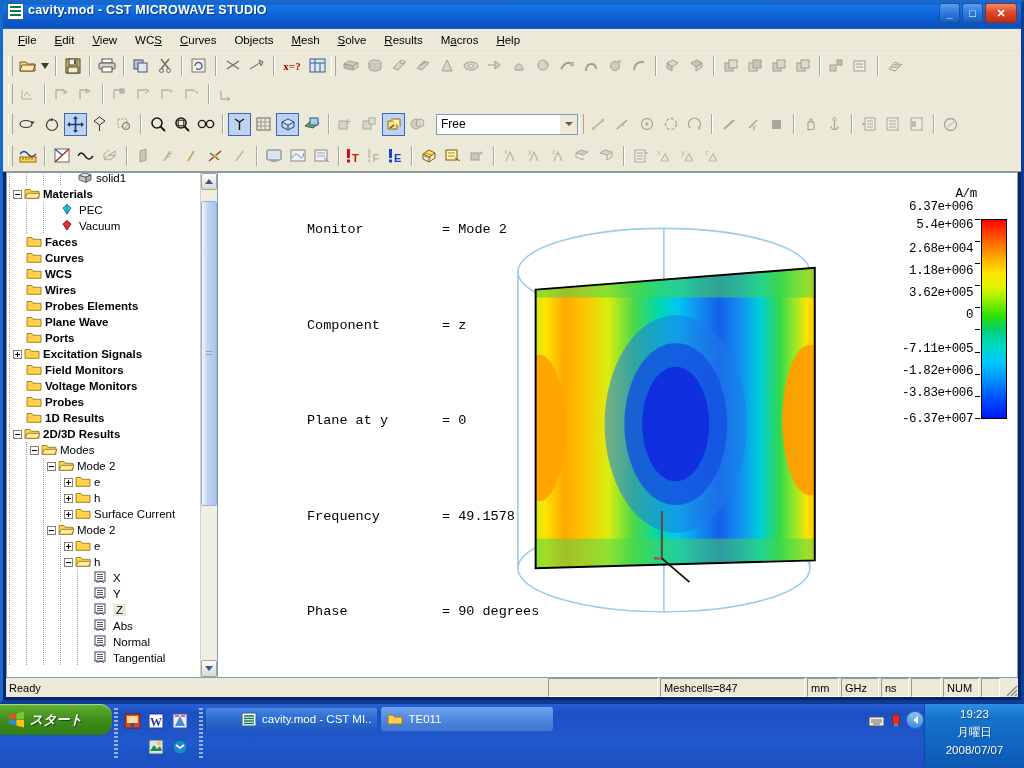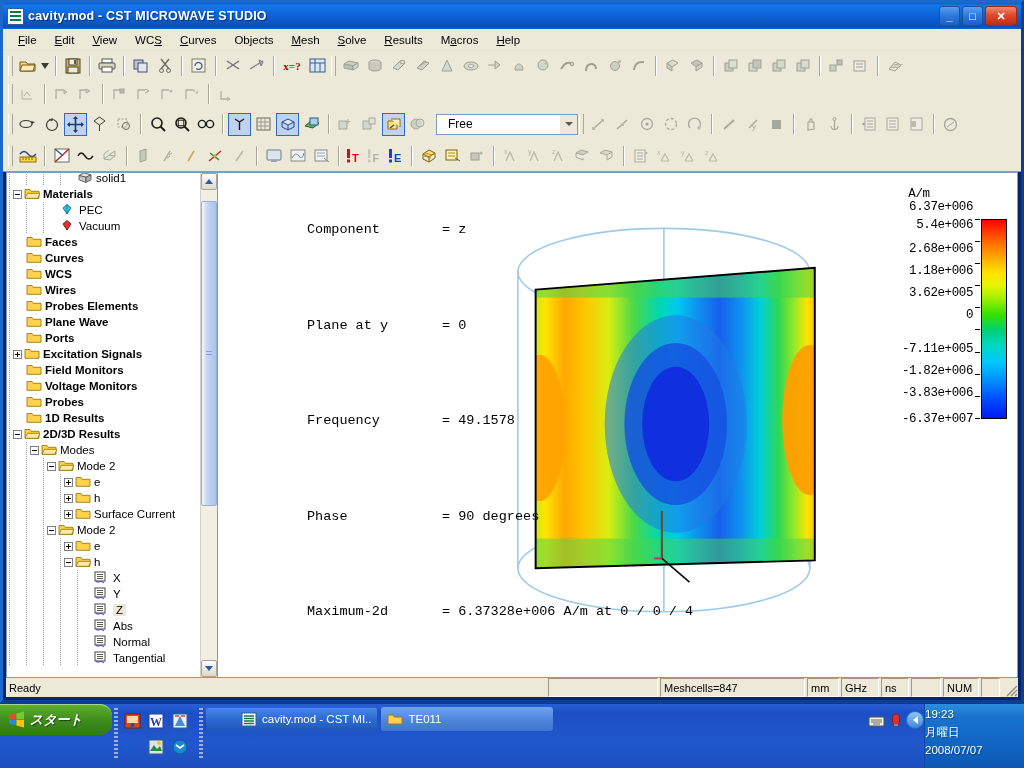--- a/index.html
+++ b/index.html
@@ -17,21 +17,21 @@
     left: 0; top: 0; width: 1024px; height: 703px;
     background: #0a246a;
     border: 3px solid;
     border-color: #1b68cb #0b3d91 #0b3d91 #1b68cb;
   }
 
   
   #titlebar {
     position: absolute; left: 0; top: 0; right: 0; height: 26px;
     background: linear-gradient(180deg,#0a5fd4 0%,#1577e8 10%,#0d62d8 48%,#0a4fba 92%,#1166cc 100%);
-    display: flex; align-items: center;
+    display: flex; 
   }
   #titlebar .tb-icon {
     width: 17px; height: 17px; margin: 0 4px 0 4px;
     background: #fff; border: 1px solid #2a5f9e;
     position: relative; flex: 0 0 auto;
   }
   #titlebar .tb-icon::before {
     content: ""; position: absolute; left: 2px; top: 2px; right: 2px; bottom: 2px;
     background:
       repeating-linear-gradient(180deg,#0a7a4a 0 2px,transparent 2px 4px);
@@ -102,21 +102,21 @@
   }
   .tb-btn svg { display: block; }
 
   
   #mode-combo {
     width: 142px; height: 21px; background: #fff;
     border: 1px solid #7b9ebd; display: flex; align-items: center;
     margin-left: 6px; flex: 0 0 auto; position: relative; cursor: default;
   }
   #mode-combo .cv {
-    font-size: 12px; padding-left: 11px; color: #000;
+    font-size: 12px; padding-left: 4px; color: #000;
     font-family: "Liberation Sans", sans-serif;
   }
   #mode-combo .arrow {
     margin-left: auto; width: 17px; height: 19px; background: #ece9d8;
     border-left: 1px solid #ece9d8;
     display: flex; align-items: center; justify-content: center;
   }
   #mode-combo .arrow::after {
     content: ""; border-left: 4px solid transparent; border-right: 4px solid transparent;
     border-top: 4px solid #5a5a52;
@@ -197,21 +197,21 @@
   
   #view3d {
     position: absolute; left: 211px; top: 0; right: 0; bottom: 0;
     background: #ffffff; border: 1px solid #7f9db9; overflow: hidden;
   }
   #legend {
     position: absolute; right: 6px; top: 14px; width: 150px;
     font-family: "Liberation Mono","DejaVu Sans Mono", monospace;
     font-size: 12.5px; color: #000;
   }
-  #legend .unit { text-align: center; padding-right: 34px; margin-bottom: 3px; letter-spacing: -.3px; }
+  #legend .unit { text-align: right; padding-right: 34px; margin-bottom: 3px; letter-spacing: -.3px; }
   #legend-body { position: relative; height: 215px; }
   #legend-bar {
     position: absolute; right: 4px; top: 15px; width: 26px; height: 200px;
     border: 1px solid #000;
     background: linear-gradient(180deg,
       #ff0000 0%, #ff3b00 6%, #ff7a00 13%, #ffb000 20%,
       #ffe400 27%, #e8f400 33%, #9cf000 40%, #33e000 48%,
       #00d07a 56%, #00d8c8 64%, #00c8ff 72%, #0096ff 80%,
       #0050ff 90%, #0018f0 100%);
   }
@@ -302,21 +302,21 @@
     padding-left: 36px;
   }
   .task-btn.inactive {
     background: linear-gradient(180deg,#6fa4ee 0%,#4d86dd 55%,#3f76d0 100%);
   }
   .task-btn .ti { width: 16px; height: 15px; margin-right: 5px; flex: 0 0 auto; }
   #tray {
     position: absolute; right: 0; top: 0; width: 100px; height: 65px;
     background: linear-gradient(180deg,#2d8ee0 0%,#1773cd 20%,#0f63c0 70%,#0d57b0 100%);
     border-left: 1px solid #0a4ba4;
-    color: #fff; font-size: 11.5px; text-align: left;
+    color: #fff; font-size: 11.5px; text-align: center;
     font-family: "Liberation Sans", sans-serif;
     margin-left: 31px;
   }
   #tray .t { margin-top: 3px; line-height: 15px; text-shadow: 1px 1px 1px rgba(0,0,0,.3); }
   #tray-icons {
     position: absolute; right: 100px; top: 0; width: 62px; height: 36px;
     display: flex; align-items: center; gap: 4px; padding-left: 6px;
   }
   #tray-arrow {
     position: absolute; right: 100px; top: 7px; width: 18px; height: 18px;
@@ -1526,21 +1526,21 @@
             <i style="top:66px"></i>
               <i style="top:88px"></i>
               <i style="top:110px"></i>
             <i style="top:133px"></i>
               <i style="top:155px"></i>
               <i style="top:177px"></i>
             <i style="top:199px"></i>
           </div>
           <span class="leg-label" style="top:-4px">6.37e+006</span>
           <span class="leg-label" style="top:14px">5.4e+006</span>
-          <span class="leg-label" style="top:38px">2.68e+006</span>
+          <span class="leg-label" style="top:38px">2.68e+004</span>
           <span class="leg-label" style="top:60px">1.18e+006</span>
           <span class="leg-label" style="top:82px">3.62e+005</span>
           <span class="leg-label" style="top:104px">0</span>
           <span class="leg-label" style="top:138px">-7.11e+005</span>
           <span class="leg-label" style="top:160px">-1.82e+006</span>
           <span class="leg-label" style="top:182px">-3.83e+006</span>
           <span class="leg-label" style="top:208px">-6.37e+007</span>
         </div>
       </div>
 
@@ -1554,23 +1554,20 @@
         </span>
         <span class="row">
           <span class="k">Plane at y</span><span>= 0</span>
         </span>
         <span class="row">
           <span class="k">Frequency</span><span>= 49.1578</span>
         </span>
         <span class="row">
           <span class="k">Phase</span><span>= 90 degrees</span>
         </span>
-        <span class="row">
-          <span class="k">Maximum-2d</span><span>= 6.37328e+006 A/m at 0 / 0 / 4</span>
-        </span>
       </div>
     </div>
   </div>
 
   <div id="statusbar">
     <div class="sb-pane flat" style="flex:0 0 540px">Ready</div>
     <div class="sb-pane" style="flex:0 0 110px"></div>
     <div class="sb-pane" style="flex:0 0 145px">Meshcells=847</div>
     <div class="sb-pane" style="flex:0 0 32px">mm</div>
     <div class="sb-pane" style="flex:0 0 38px">GHz</div>

